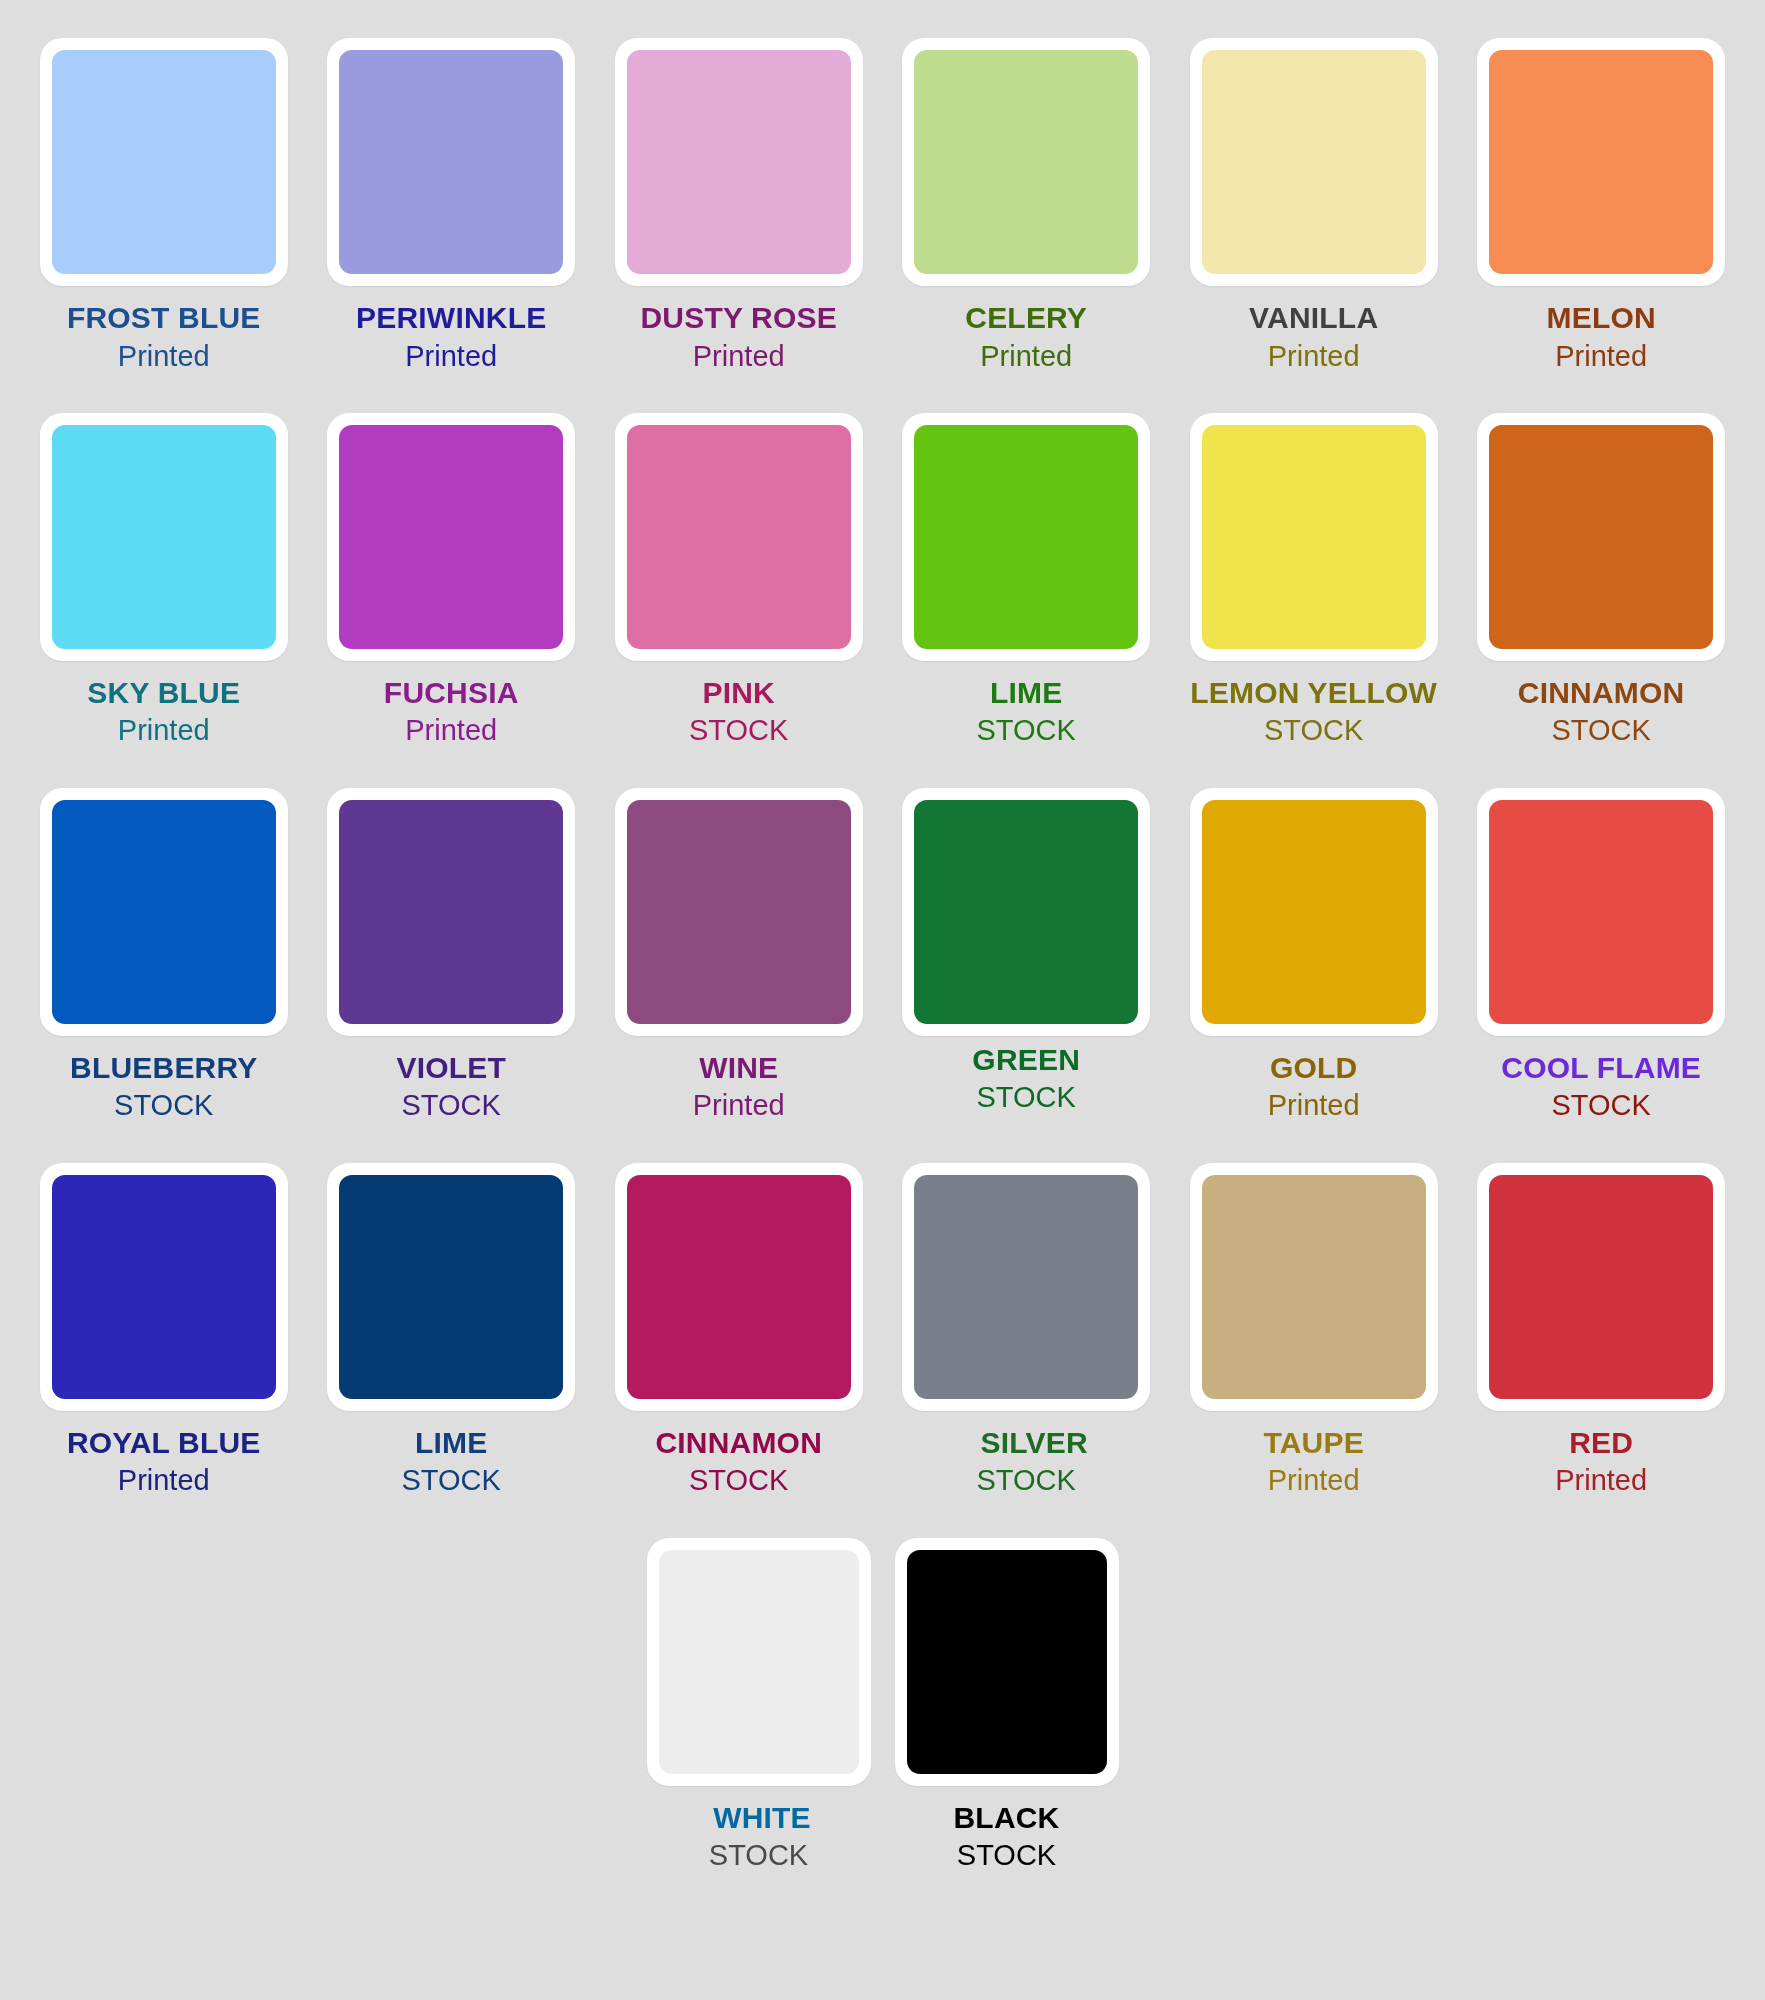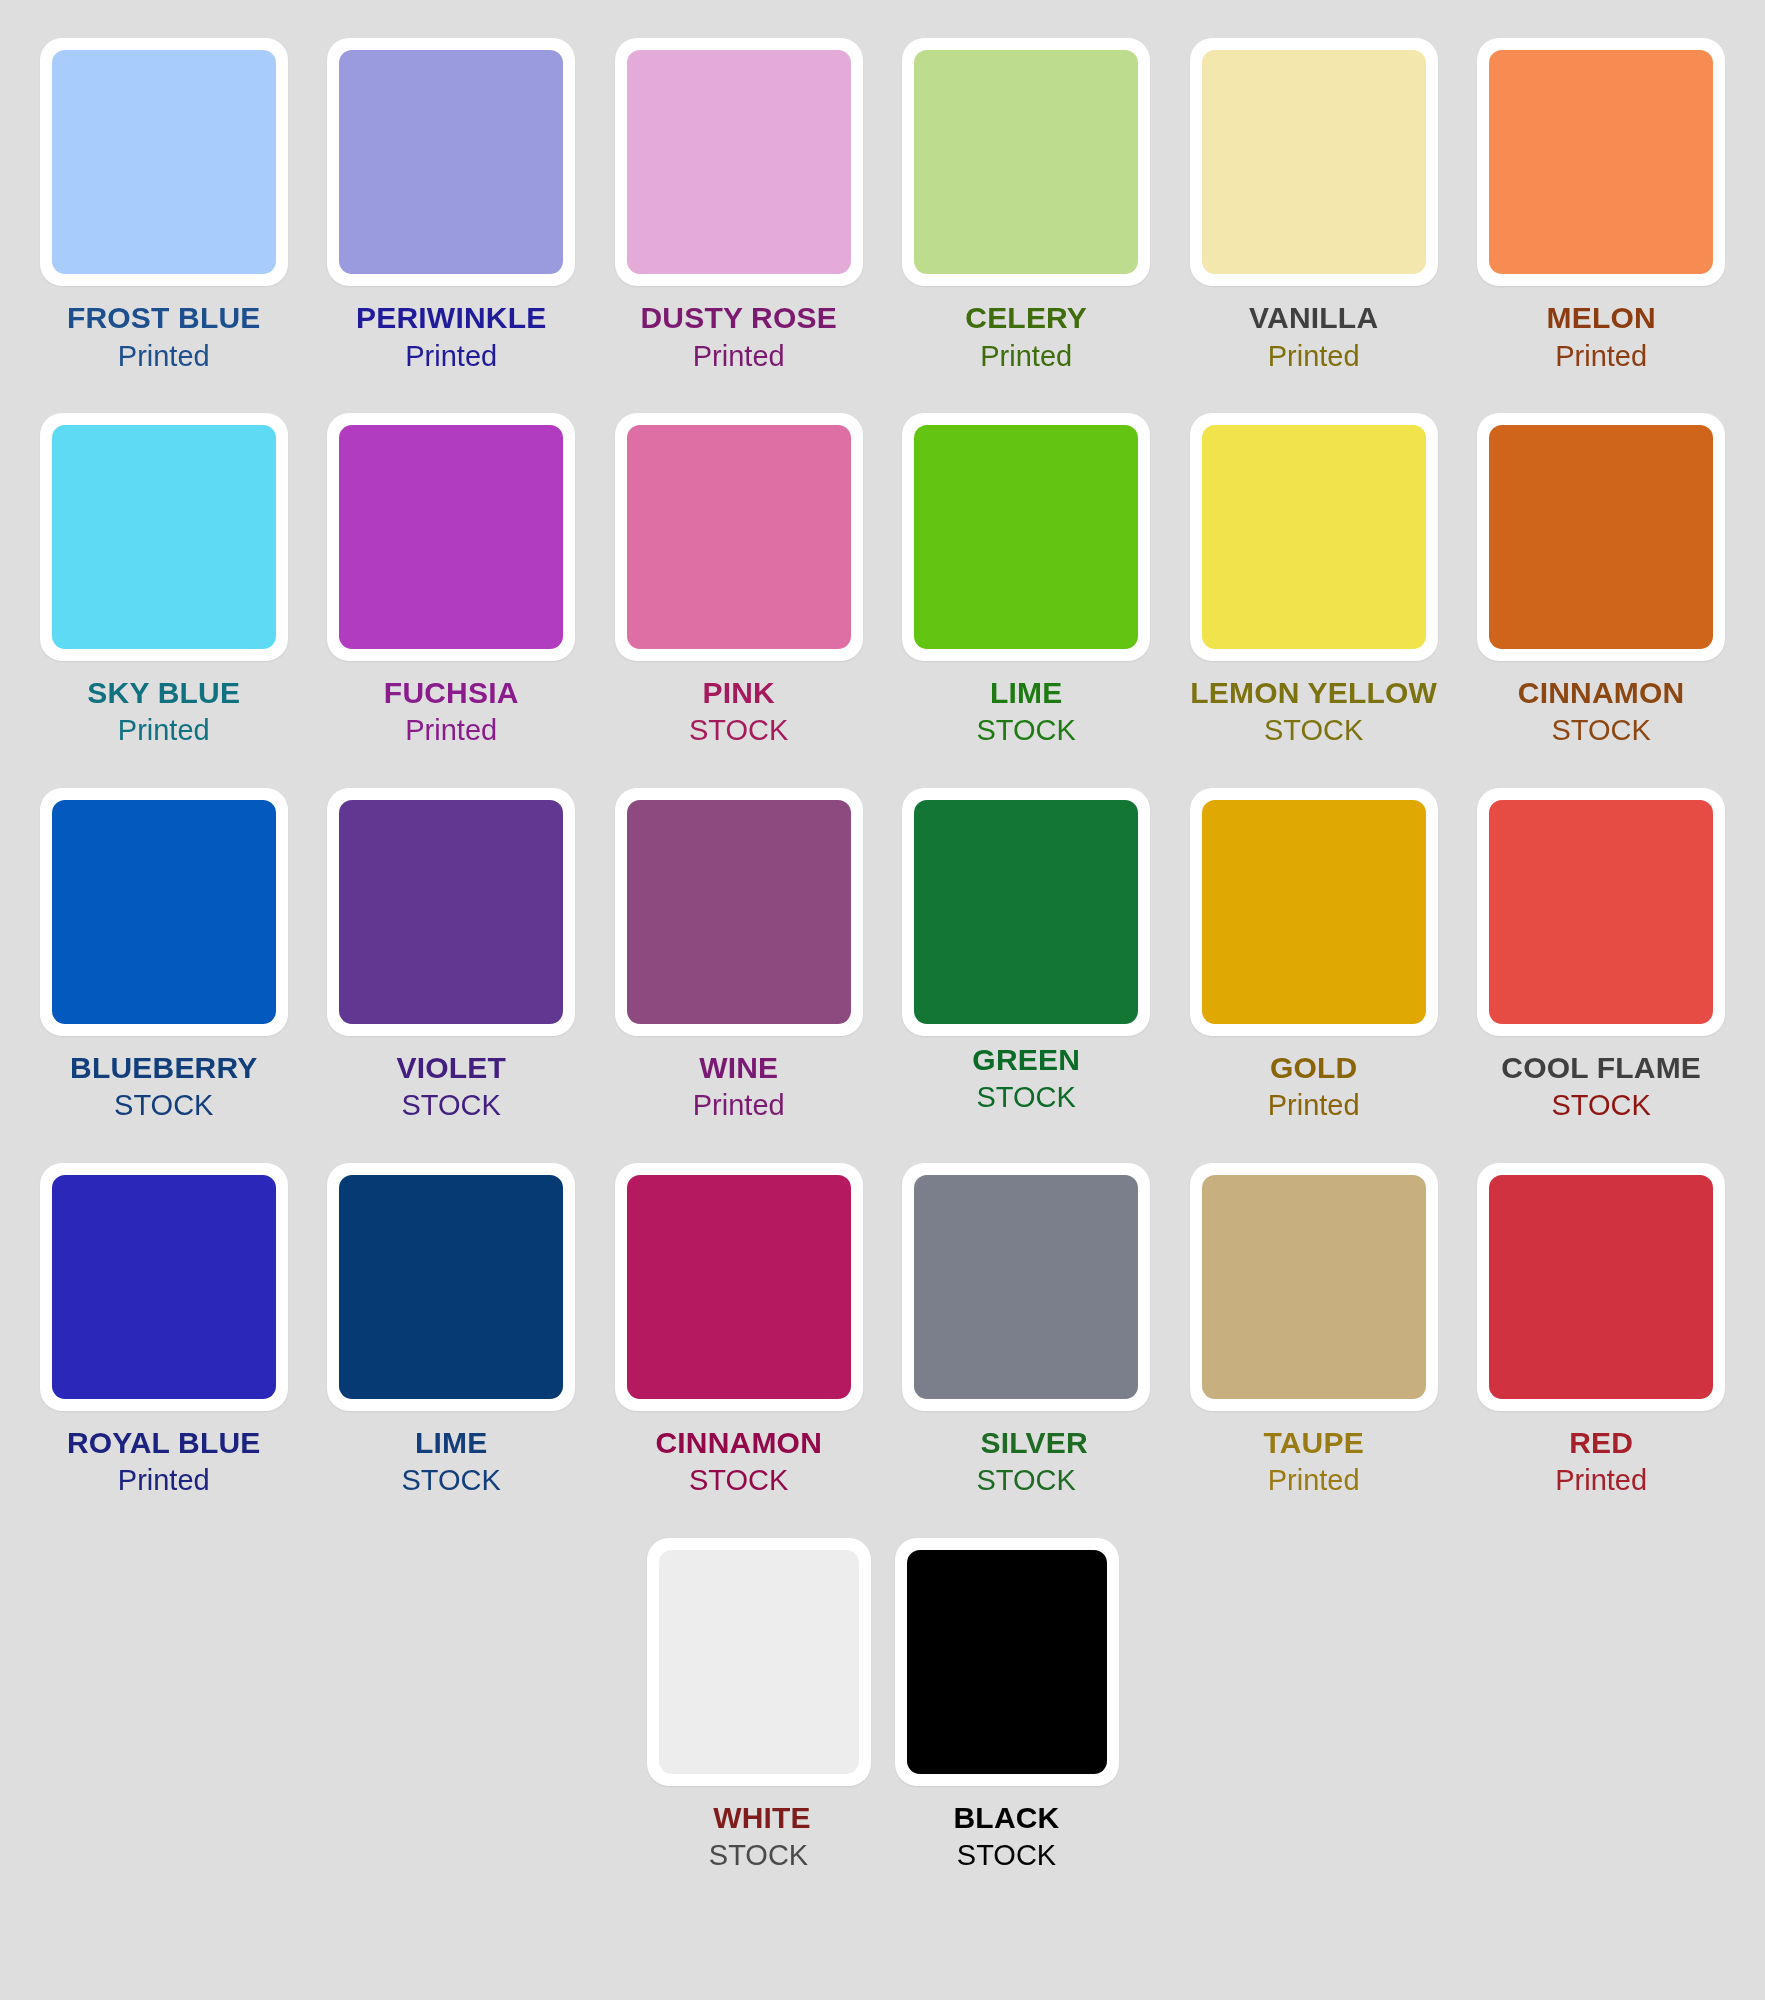--- a/index.html
+++ b/index.html
@@ -201,21 +201,21 @@
       <div class="swatch-frame">
         <div class="swatch-chip" style="background: rgb(223, 168, 2);"></div>
       </div>
       <div class="swatch-name" style="color: rgb(138, 101, 8);">GOLD</div>
       <div class="swatch-status" style="color: rgb(138, 101, 8);">Printed</div>
     </div>
     <div class="swatch-cell">
       <div class="swatch-frame">
         <div class="swatch-chip" style="background: rgb(230, 76, 68);"></div>
       </div>
-      <div class="swatch-name" style="color: #404040;">COOL FLAME</div>
+      <div class="swatch-name" style="color: #6d28d9;">COOL FLAME</div>
       <div class="swatch-status" style="color: rgb(143, 21, 16);">STOCK</div>
     </div>
     <div class="swatch-cell">
       <div class="swatch-frame">
         <div class="swatch-chip" style="background: rgb(43, 39, 184);"></div>
       </div>
       <div class="swatch-name" style="color: rgb(27, 34, 128);">ROYAL BLUE</div>
       <div class="swatch-status" style="color: rgb(27, 34, 128);">Printed</div>
     </div>
     <div class="swatch-cell">
@@ -251,21 +251,21 @@
         <div class="swatch-chip" style="background: rgb(209, 50, 63);"></div>
       </div>
       <div class="swatch-name" style="color: rgb(165, 32, 42);">RED</div>
       <div class="swatch-status" style="color: rgb(165, 32, 42);">Printed</div>
     </div>
     <div class="row-tail">
       <div class="swatch-cell">
         <div class="swatch-frame">
           <div class="swatch-chip" style="background: rgb(237, 237, 237);"></div>
         </div>
-        <div class="swatch-name" style="color: #7f1d1d; margin-left: 7px;">WHITE</div>
+        <div class="swatch-name" style="color: #0369a1; margin-left: 7px;">WHITE</div>
         <div class="swatch-status" style="color: rgb(74, 74, 74);">STOCK</div>
       </div>
       <div class="swatch-cell">
         <div class="swatch-frame">
           <div class="swatch-chip" style="background: rgb(0, 0, 0);"></div>
         </div>
         <div class="swatch-name" style="color: rgb(0, 0, 0);">BLACK</div>
         <div class="swatch-status" style="color: rgb(0, 0, 0);">STOCK</div>
       </div>
     </div>

